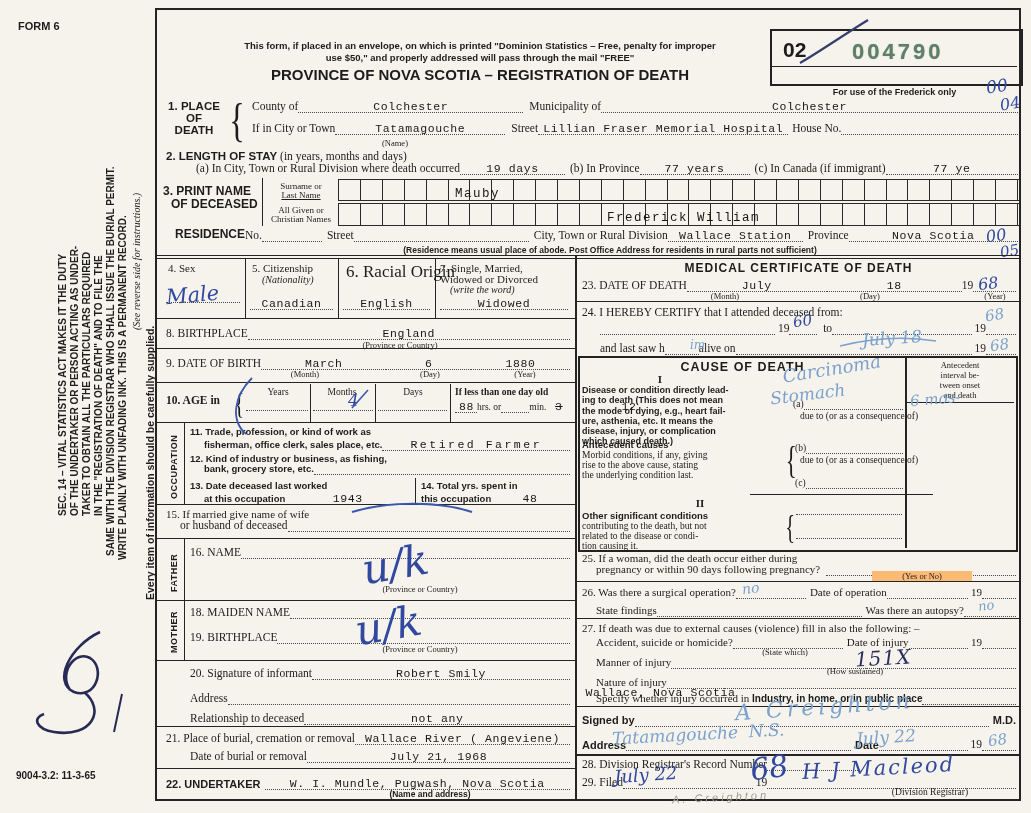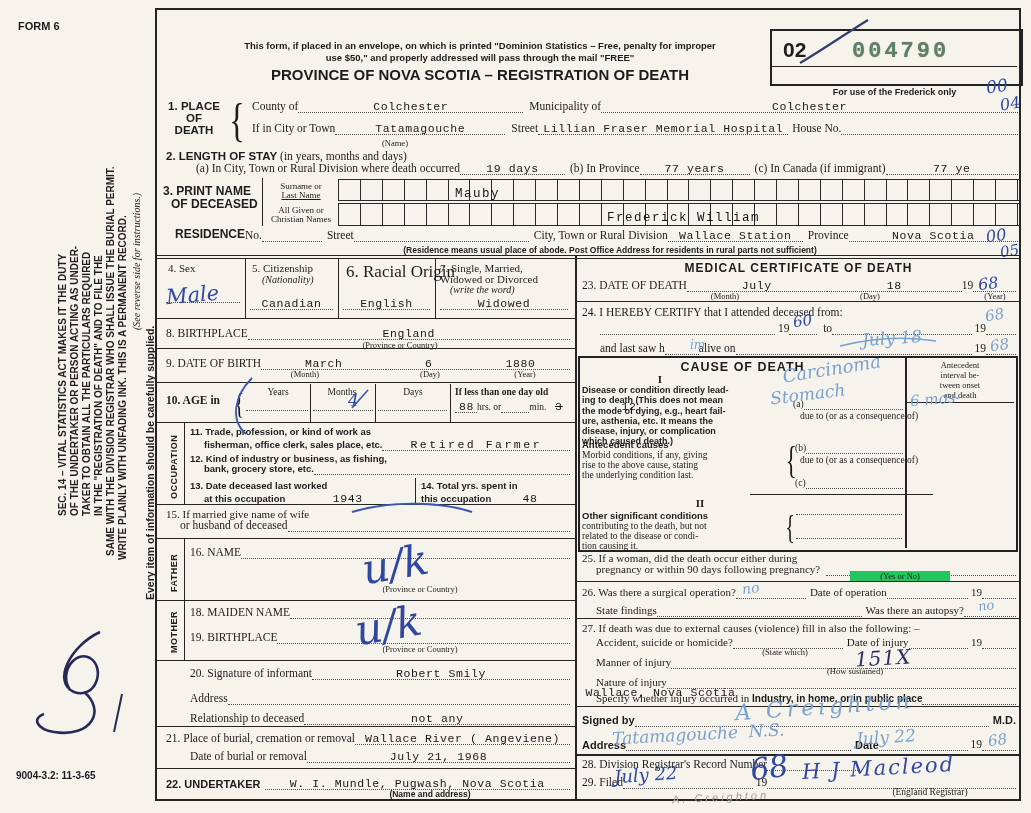--- a/index.html
+++ b/index.html
@@ -24,21 +24,21 @@
   .hwl{color:#7aa2cc;}
   .hwd{color:#2b2f60;}
   .pencil{color:#a09c8f;}
   .hline{position:absolute;background:#242424;height:1.2px;}
   .vline{position:absolute;background:#242424;width:1.2px;}
   .vtext{position:absolute;transform:rotate(-90deg);transform-origin:0 0;white-space:nowrap;
          font-family:"Liberation Sans",sans-serif;font-weight:bold;color:#1e1e1e;}
   .grid{position:absolute;border:1.2px solid #2a2a2a;
         background-image:repeating-linear-gradient(90deg,transparent 0 20.9px,#2a2a2a 20.9px 21.9px);}
   .brace{position:absolute;font-family:"Liberation Serif",serif;font-weight:400;color:#1c1c1c;}
-  .stamp{font-family:Liberation Mono, monospace;font-weight:bold;color:#5e8068;
+  .stamp{font-family:Liberation Sans, sans-serif;font-weight:bold;color:#5e8068;
          letter-spacing:3px;text-shadow:0 0 1px rgba(94,128,104,.7);}
   .note{font-size:8.5px;}
 </style>
 </head>
 <body>
 
 <div class="sheet">
 
   
   <div class="hline" style="left:155px;top:8px;width:866px;height:2px"></div>
@@ -416,21 +416,21 @@
   <div class="abs hw hwl" style="left:770px;top:384px;font-size:17px;transform:rotate(-7deg)">Stomach</div>
   <div class="abs hw hwl" style="left:910px;top:390px;font-size:15px;transform:rotate(-5deg)">6 mos-</div>
 
   
   <div class="abs ser" style="left:582px;top:552px;font-size:11px">25. If a woman, did the death occur either during</div>
   <div class="row" style="left:596px;top:563px;width:420px;font-size:11px">
     <span>pregnancy or within 90 days following pregnancy?</span>
     <span class="gap"></span>
     <span class="fill fx"></span>
   </div>
-  <div class="abs ser ctr note" style="left:850px;top:571px;width:100px;background:#22c55e">(Yes or No)</div>
+  <div class="abs ser ctr note" style="left:872px;top:571px;width:100px;background:#fdba74">(Yes or No)</div>
   <div class="hline" style="left:577px;top:581px;width:442px"></div>
 
   
   <div class="row" style="left:582px;top:586px;width:434px;font-size:11px">
     <span>26. Was there a surgical operation?</span>
     <span class="fill" style="width:70px"></span>
     <span style="padding-left:4px">Date of operation</span>
     <span class="fill fx"></span>
     <span> 19</span>
     <span class="fill" style="width:34px"></span>
@@ -500,21 +500,21 @@
   </div>
   <div class="row" style="left:582px;top:776px;width:434px">
     <span>29. Filed</span>
     <span class="fill" style="width:130px"></span>
     <span> 19</span>
     <span class="fill fx"></span>
   </div>
   <div class="abs hw" style="left:614px;top:764px;font-size:18px;transform:rotate(-4deg)">July 22</div>
   <div class="abs hw" style="left:750px;top:750px;font-size:30px;transform:rotate(-8deg)">68</div>
   <div class="abs hw" style="left:802px;top:756px;font-size:21px;letter-spacing:2px;transform:rotate(-3deg)">H J Macleod</div>
-  <div class="abs ser ctr" style="left:860px;top:787px;width:140px;font-size:9.5px">(England Registrar)</div>
+  <div class="abs ser ctr" style="left:860px;top:787px;width:140px;font-size:9.5px">(Division Registrar)</div>
   <div class="abs it pencil sans" style="left:672px;top:791px;font-size:11px;letter-spacing:3px;transform:rotate(-3deg)">A. Creighton</div>
 
   
   <svg class="abs" style="left:0;top:0" width="1031" height="813">
     <path d="M 868,20 C 842,36 816,54 800,63" fill="none" stroke="#33406e" stroke-width="2.2"></path>
     <path d="M 352,512 C 392,500 442,502 472,512" fill="none" stroke="#3c57ae" stroke-width="2"></path>
     <path d="M 252,378 C 234,396 230,420 246,434" fill="none" stroke="#3c57ae" stroke-width="1.8"></path>
     <path d="M 352,408 L 368,390" fill="none" stroke="#3c57ae" stroke-width="1.6"></path>
     <path d="M 840,346 C 872,338 904,336 936,341" fill="none" stroke="#7aa2cc" stroke-width="1.4"></path>
   </svg>

